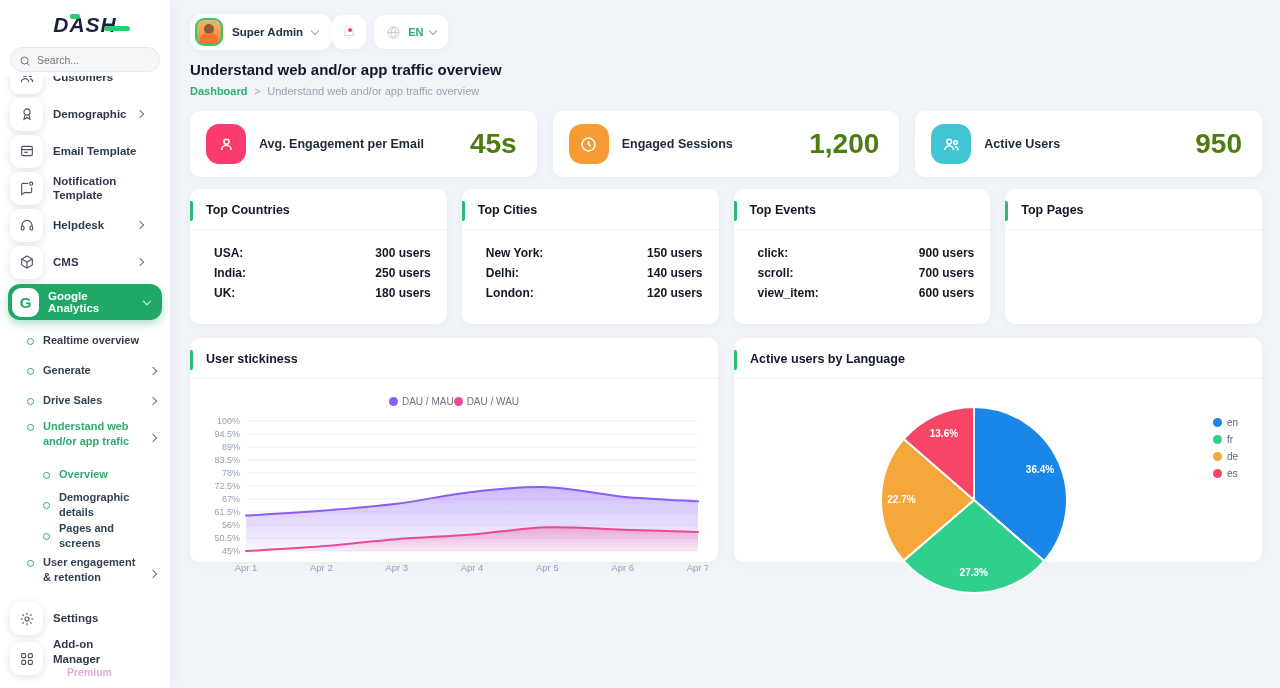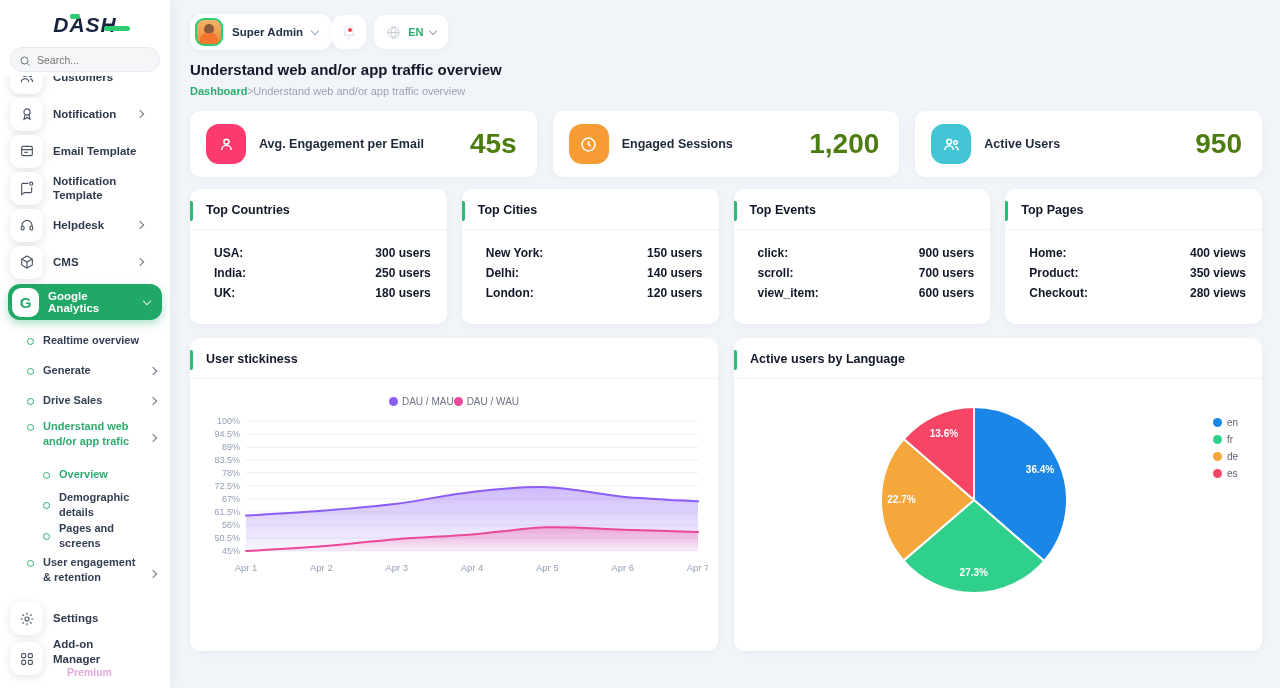--- a/index.html
+++ b/index.html
@@ -63,21 +63,21 @@
   .chev-gray { width:6px; height:6px; border-right:1.5px solid #94a3b8; border-bottom:1.5px solid #94a3b8; transform:rotate(45deg); margin-top:-2px; }
   .top-right { display:flex; align-items:center; gap:8px; }
   .bell-btn { width:34px; height:34px; background:#fff; border-radius:11px; position:relative;
     box-shadow:0 2px 8px rgba(30,41,59,.04); cursor:pointer; display:flex; align-items:center; justify-content:center; }
   .bell-dot { position:absolute; top:13px; left:16px; width:4px; height:4px; background:#ef4444; border-radius:50%; }
   .lang-pill { display:flex; align-items:center; gap:7px; background:#fff; border-radius:11px;
     height:34px; padding:0 12px; box-shadow:0 2px 8px rgba(30,41,59,.04); cursor:pointer; }
   .lang-code { font-size:11px; font-weight:700; color:#2dab6e; }
 
   .page-title { margin-top:11px; font-size:15px; font-weight:700; color:#111827; }
-  .breadcrumb { margin-top:7px; font-size:11px; display:flex; align-items:flex-end; }
+  .breadcrumb { margin-top:7px; font-size:11px; display:flex; align-items:flex-end; gap:7px; }
   .bc-home { color:#2dab6e; font-weight:600; cursor:pointer; }
   .bc-sep { color:#9ca3af; font-size:10px; }
   .bc-cur { color:#9ca3af; }
 
   .stats-row { display:flex; gap:16px; margin-top:14px; }
   .stat-card { flex:1; height:66px; background:#fff; border-radius:10px; display:flex; align-items:center;
     padding:0 20px 0 16px; box-shadow:0 2px 10px rgba(30,41,59,.04); }
   .stat-icon { width:40px; height:40px; border-radius:13px; display:flex; align-items:center; justify-content:center; }
   .stat-label { margin-left:13px; font-size:12.5px; font-weight:700; color:#1f2937; }
   .stat-value { margin-left:auto; font-size:28px; font-weight:700; color:#4d7c0f; }
@@ -85,21 +85,21 @@
   .cards-row { display:flex; gap:15px; margin-top:12px; }
   .card { flex:1; background:#fff; border-radius:10px; box-shadow:0 2px 10px rgba(30,41,59,.04); position:relative; }
   .card-head { position:relative; padding:14px 16px 12px 16px; font-size:12.5px; font-weight:700; color:#111827;
     border-bottom:1px solid #f1f2f5; }
   .card-head::before { content:""; position:absolute; left:0; top:12px; width:3px; height:20px; background:#2dba74; border-radius:0 2px 2px 0; }
   .info-body { padding:16px 16px 14px 24px; }
   .info-row { display:flex; justify-content:space-between; font-size:12px; font-weight:700; color:#111827; margin-bottom:6px; }
   .info-card { height:135px; }
 
   .charts-row { display:flex; gap:16px; margin-top:14px; }
-  .chart-card { flex:1; height:313px; }
+  .chart-card { flex:1; height:224px; }
   .chart-body { position:relative; }
   .line-legend { display:flex; justify-content:center; margin-top:17px; }
   .legend-item { display:flex; align-items:center; gap:4px; font-size:10px; color:#6b7280; }
   .dot { width:9px; height:9px; border-radius:50%; }
   #stickiness-svg { display:block; margin:4px auto 0 auto; }
   #pie-svg { display:block; }
   .pie-legend { position:absolute; right:24px; top:38px; display:flex; flex-direction:column; gap:6px; }
   .pl-item { display:flex; align-items:center; gap:5px; font-size:10px; color:#5b6575; }
   svg text { font-family:"Liberation Sans", sans-serif; }
 </style>
@@ -137,21 +137,21 @@
       </div>
     </div>
 
     <div class="menu-item">
       <span class="icon-box">
         <svg width="16" height="16" viewBox="0 0 24 24" fill="none" stroke="#4b5563" stroke-width="1.7">
             <circle cx="12" cy="9" r="4.6"></circle>
             <path d="M9.2 12.8L7.5 20l4.5-2.7L16.5 20l-1.7-7.2"></path>
           </svg>
       </span>
-      <span class="menu-label">Notification</span>
+      <span class="menu-label">Demographic</span>
       <span class="chev-r"></span>
     </div>
 
     <div class="menu-item">
       <span class="icon-box">
         <svg width="16" height="16" viewBox="0 0 24 24" fill="none" stroke="#4b5563" stroke-width="1.7">
             <rect x="4" y="5" width="16" height="14" rx="2"></rect>
             <path d="M4 10h16M8 14h5"></path>
           </svg>
       </span>
@@ -381,34 +381,20 @@
             <span>700 users</span>
           </div>
         <div class="info-row">
             <span>view_item:</span>
             <span>600 users</span>
           </div>
       </div>
     </div>
     <div class="card info-card">
       <div class="card-head">Top Pages</div>
-      <div class="info-body">
-        <div class="info-row">
-            <span>Home:</span>
-            <span>400 views</span>
-          </div>
-        <div class="info-row">
-            <span>Product:</span>
-            <span>350 views</span>
-          </div>
-        <div class="info-row">
-            <span>Checkout:</span>
-            <span>280 views</span>
-          </div>
-      </div>
     </div>
   </div>
 
   <div class="charts-row">
     <div class="card chart-card">
       <div class="card-head">User stickiness</div>
       <div class="chart-body">
         <div class="line-legend">
           <span class="legend-item">
               <span class="dot" id="lg-dot-0" style="background: rgb(139, 92, 246);"></span>

